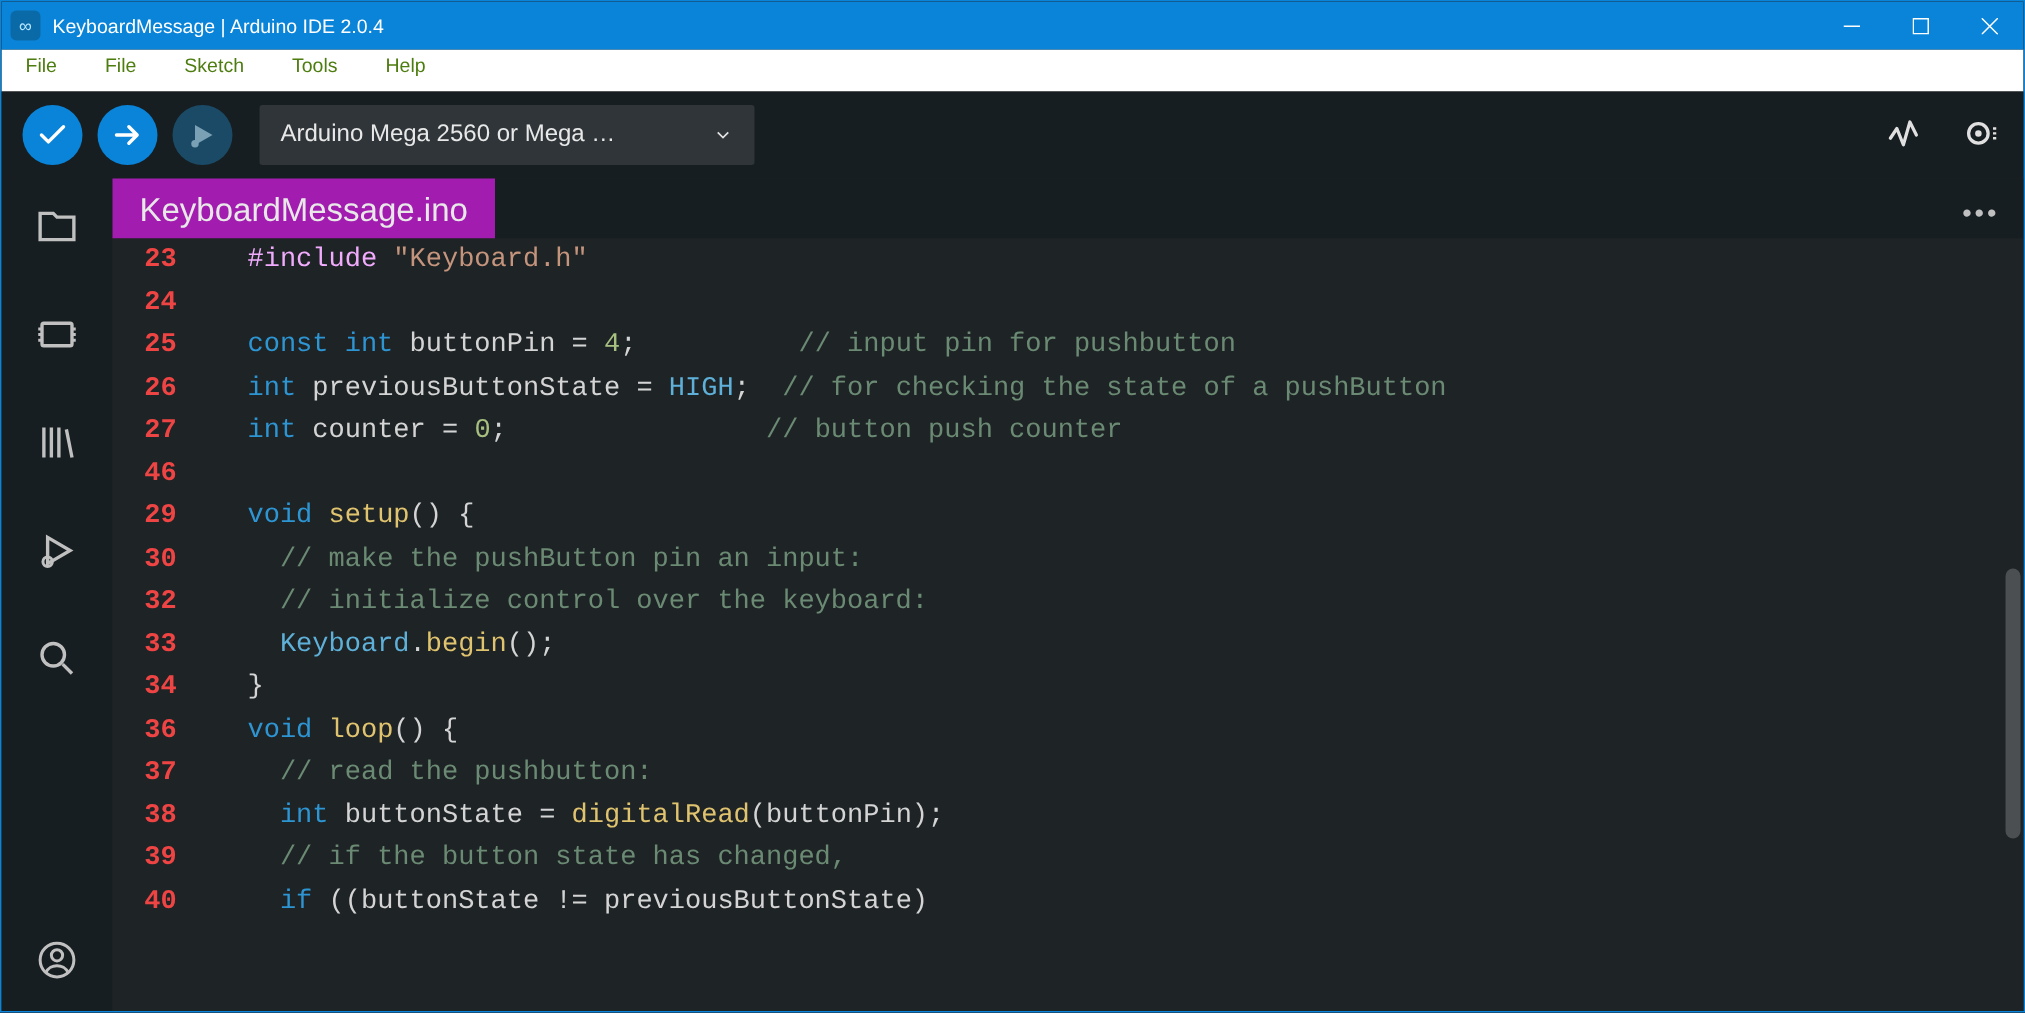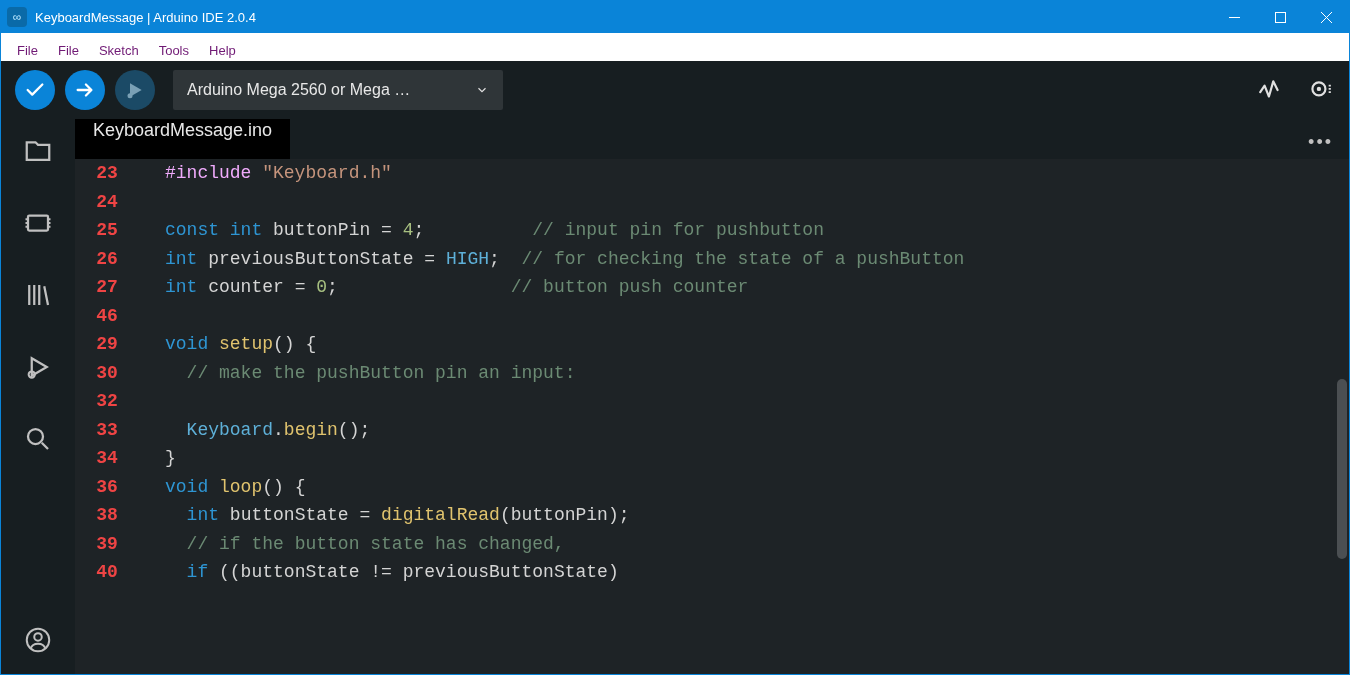--- a/index.html
+++ b/index.html
@@ -23,23 +23,24 @@
     color: #b8e6ff;
   }
   .titlebar .title { flex: 1; }
   .titlebar .winbtn {
     width: 46px; height: 32px; display: flex; align-items: center;
     justify-content: center; color: #fff; cursor: pointer;
   }
 
   
   .menubar {
-    height: 28px; background: #ffffff; color: #701a75;
-    display: flex; align-items: flex-end; padding: 0 6px;
+    height: 28px; background: #ffffff; color: #4d7c0f;
+    display: flex; align-items: flex-start; padding: 0 6px;
     font-size: 13px;
+    gap: 12px;
   }
   .menubar .menuitem {
     padding: 3px 10px; cursor: pointer;
   }
 
   
   .toolbar {
     height: 58px; background: #171e21; display: flex;
     align-items: center; padding: 0 14px; gap: 10px;
   }
@@ -74,23 +75,23 @@
     width: 40px; height: 40px; display: flex; align-items: center;
     justify-content: center; color: #c0c0c0; cursor: pointer;
   }
   .activitybar .bottom { margin-top: auto; margin-bottom: 14px; }
 
   .editor-wrap { flex: 1; display: flex; flex-direction: column; background: #1e2326; }
   .tabbar {
     height: 40px; background: #171e21; display: flex; align-items: flex-end;
   }
   .tab {
-    height: 40px; background: #000000; color: #e8e8e8;
-    display: flex; padding: 0 18px;
-    font-size: 18px; border-top: 1px solid transparent;
+    height: 40px; background: #a21caf; color: #e8e8e8;
+    display: flex; align-items: center; padding: 0 18px;
+    font-size: 22px; border-top: 1px solid transparent;
   }
   .tabbar .more {
     margin-left: auto; margin-right: 10px; color: #c0c0c0;
     padding: 6px; cursor: pointer; font-size: 18px; letter-spacing: 2px;
   }
 
   .editor {
     flex: 1; overflow: hidden; background: #1e2326;
     font-family: "Consolas", "Courier New", monospace;
     font-size: 18px; line-height: 28.5px; position: relative;
@@ -270,34 +271,39 @@
         <div class="code-row">
           <div class="gutter">29</div>
           <div class="code"><span class="c-type">void </span><span class="c-func">setup</span><span class="c-punct">() {</span></div>
         </div>
         <div class="code-row">
           <div class="gutter">30</div>
           <div class="code"><span class="c-punct">  </span><span class="c-comment">// make the pushButton pin an input:</span></div>
         </div>
         <div class="code-row">
           <div class="gutter">32</div>
+          <div class="code"><span class="c-punct">  </span><span class="c-comment">// initialize control over the keyboard:</span></div>
         </div>
         <div class="code-row">
           <div class="gutter">33</div>
           <div class="code"><span class="c-punct">  </span><span class="c-const">Keyboard</span><span class="c-punct">.</span><span class="c-call">begin</span><span class="c-punct">();</span></div>
         </div>
         <div class="code-row">
           <div class="gutter">34</div>
           <div class="code"><span class="c-punct">}</span></div>
         </div>
         <div class="code-row">
           <div class="gutter">36</div>
           <div class="code"><span class="c-type">void </span><span class="c-func">loop</span><span class="c-punct">() {</span></div>
         </div>
         <div class="code-row">
+          <div class="gutter">37</div>
+          <div class="code"><span class="c-punct">  </span><span class="c-comment">// read the pushbutton:</span></div>
+        </div>
+        <div class="code-row">
           <div class="gutter">38</div>
           <div class="code"><span class="c-punct">  </span><span class="c-type">int </span><span class="c-ident">buttonState </span><span class="c-op">= </span><span class="c-call">digitalRead</span><span class="c-punct">(buttonPin);</span></div>
         </div>
         <div class="code-row">
           <div class="gutter">39</div>
           <div class="code"><span class="c-punct">  </span><span class="c-comment">// if the button state has changed,</span></div>
         </div>
         <div class="code-row">
           <div class="gutter">40</div>
           <div class="code"><span class="c-punct">  </span><span class="c-keyword">if </span><span class="c-punct">((buttonState </span><span class="c-op">!= </span><span class="c-ident">previousButtonState</span><span class="c-punct">)</span></div>

